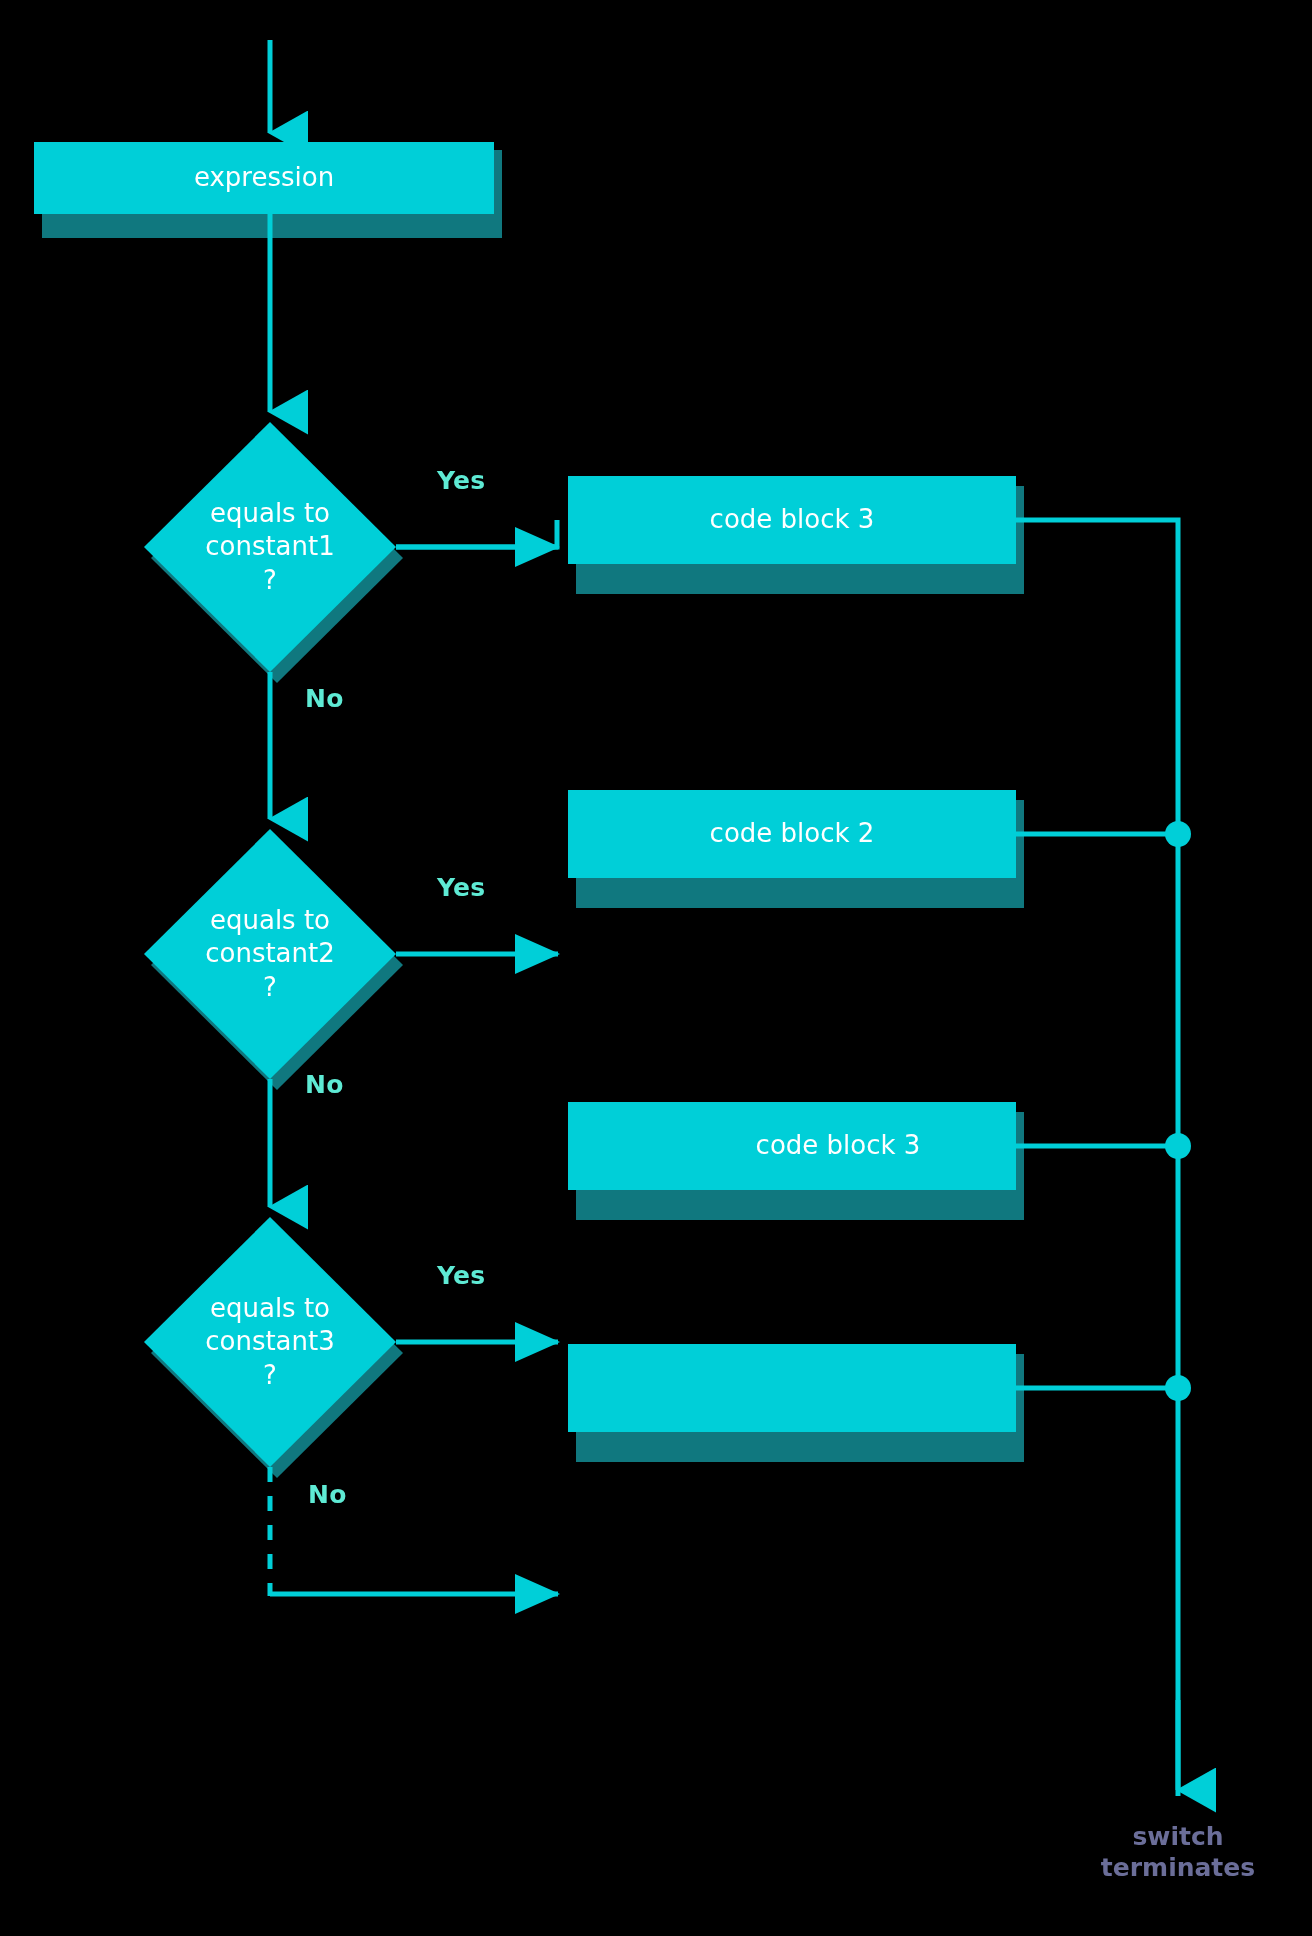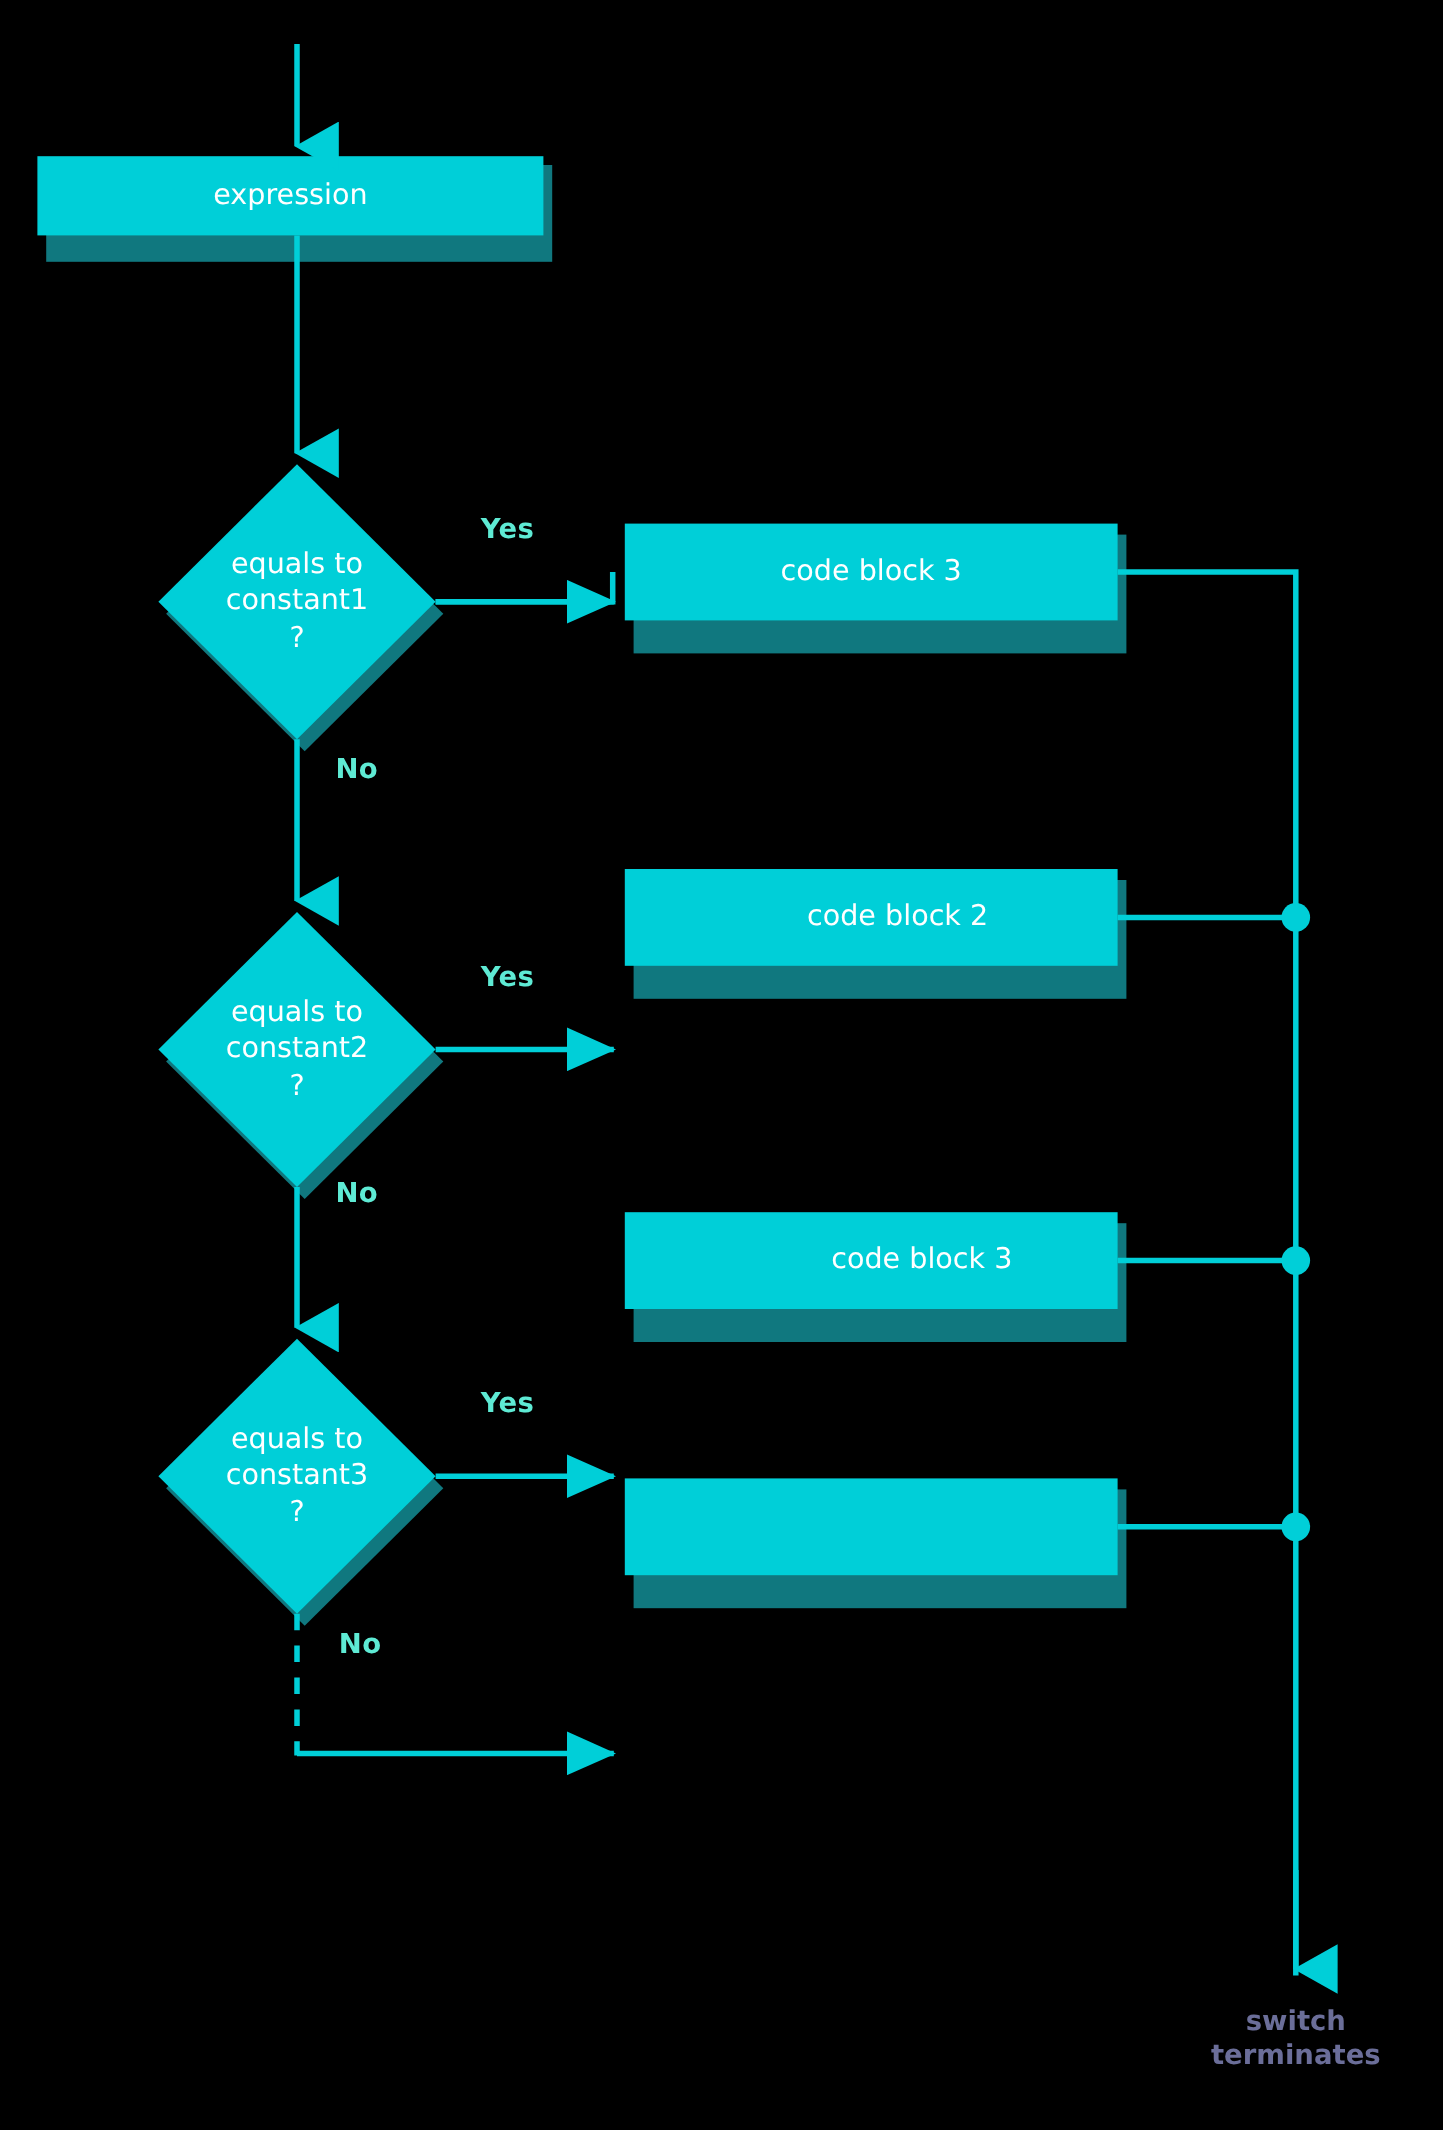--- a/index.html
+++ b/index.html
@@ -124,21 +124,21 @@
   <div class="nodetext" style="left:144px;top:879px;width:252px;height:150px;">equals to
 constant2
 ?</div>
 
   <div class="nodetext" style="left:144px;top:1267px;width:252px;height:150px;">equals to
 constant3
 ?</div>
 
   <div class="nodetext" style="left:568px;top:476px;width:448px;height:88px;">code block 3</div>
 
-  <div class="nodetext" style="left:568px;top:790px;width:448px;height:88px;padding-left:24px;">code block 2</div>
+  <div class="nodetext" style="left:568px;top:790px;width:448px;height:88px;">code block 2</div>
 
   <div class="nodetext" style="left:568px;top:1102px;width:540px;height:88px;">code block 3</div>
 
 
   <div class="lbl" style="left:437px;top:466px;">Yes</div>
 
   <div class="lbl" style="left:305px;top:684px;">No</div>
 
   <div class="lbl" style="left:437px;top:873px;">Yes</div>
 

